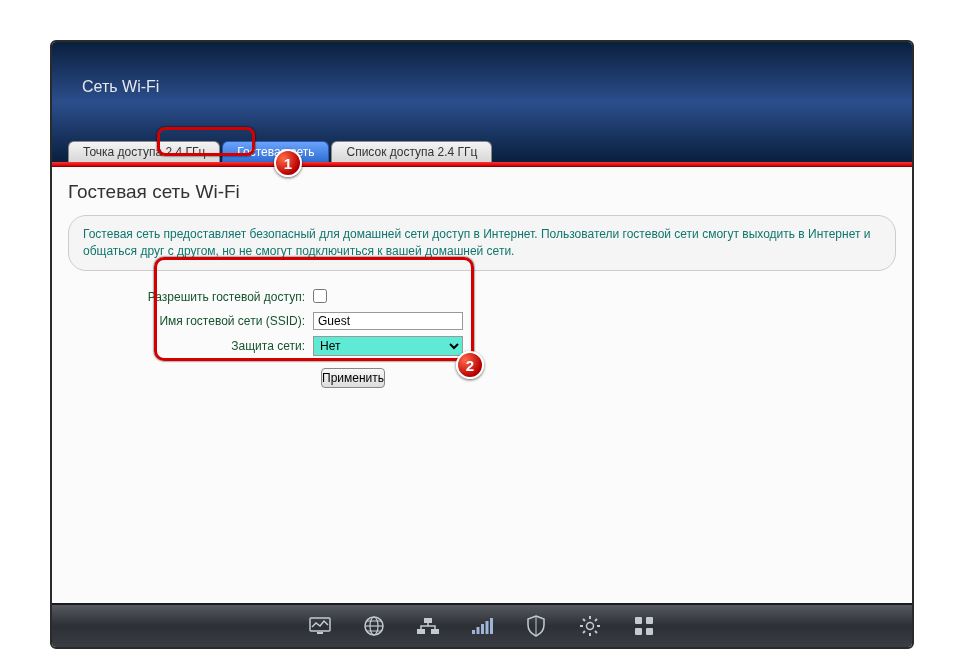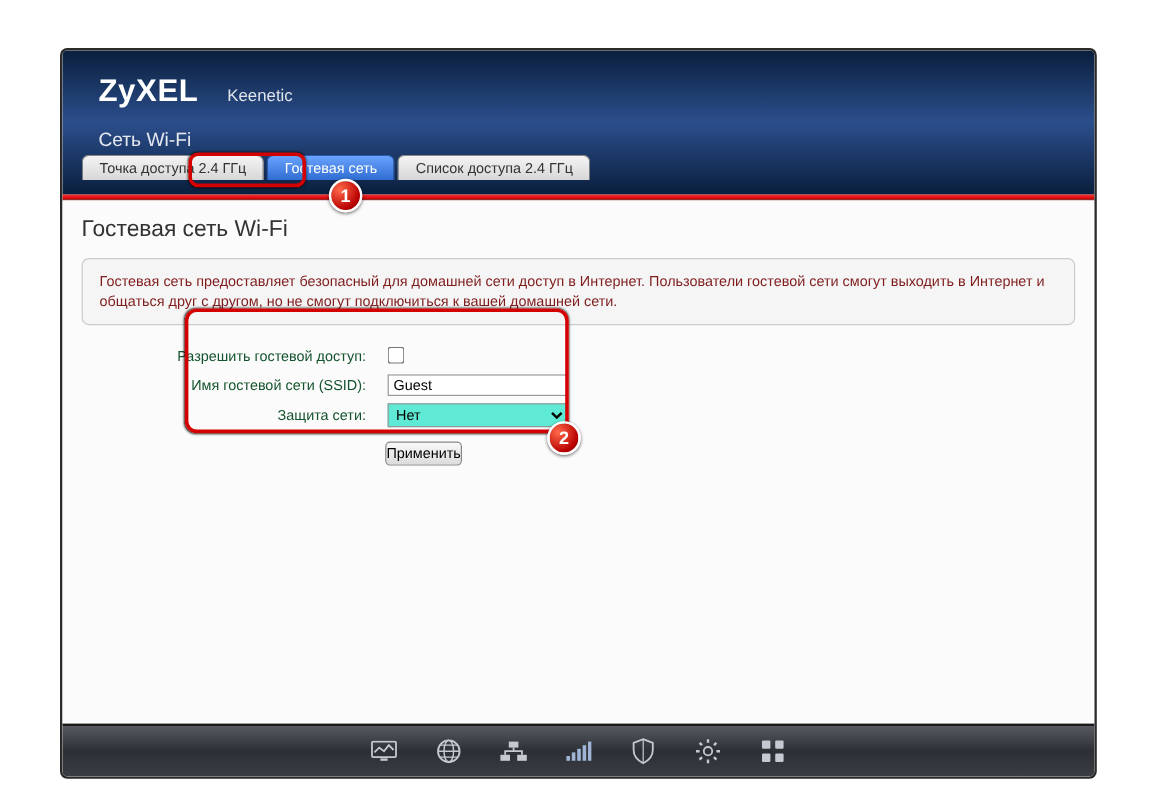--- a/index.html
+++ b/index.html
@@ -44,21 +44,21 @@
   font-size: 14px;
   color: #e0e4eb;
 }
 .page-title {
   margin-top: 18px;
   font-size: 16px;
   color: #e5e8ee;
 }
 .tab-bar {
   position: absolute;
-  bottom: 12px;
+  bottom: 0;
   left: 16px;
   right: 16px;
   display: flex;
   gap: 2px;
 }
 .tab {
   background: linear-gradient(180deg, #f4f4f4 0%, #d7d7d7 100%);
   border: 1px solid #888;
   border-bottom: none;
   border-radius: 6px 6px 0 0;
@@ -86,24 +86,24 @@
 }
 .section-title {
   font-size: 19px;
   font-weight: normal;
   color: #333;
   margin-bottom: 12px;
 }
 .info-box {
   background: #f5f5f5;
   border: 1px solid #ccc;
-  border-radius: 6px;
+  border-radius: 18px;
   padding: 10px 14px;
   font-size: 12px;
-  color: #7f1d1d;
+  color: #0f766e;
   line-height: 1.4;
   margin-bottom: 12px;
 }
 .form-zone {
   position: relative;
   padding: 6px 0;
 }
 .form-row {
   display: flex;
   align-items: center;
@@ -111,21 +111,20 @@
 }
 .form-label {
   width: 245px;
   text-align: right;
   padding-right: 8px;
   font-size: 12px;
   color: #14532d;
 }
 .form-control-cell {
   width: 189px;
-  margin-left: 10px;
 }
 .form-input {
   width: 150px;
   border: 1px solid #999;
   padding: 1px 4px;
   font-size: 12px;
   background: #fff;
 }
 .form-select {
   width: 150px;
@@ -201,24 +200,20 @@
 input[type=checkbox].cb {
   width: 14px; height: 14px; margin: 0;
 }
 </style>
 </head>
 <body>
 
 <div class="outer-frame">
 
   <div class="header-gradient">
-    <div class="brand-row">
-      <div class="logo">ZyXEL</div>
-      <div class="model">Keenetic</div>
-    </div>
     <div class="page-title">Сеть Wi-Fi</div>
 
     <div class="tab-bar">
       <div class="tab">
         <span>Точка доступа 2.4 ГГц</span>
       </div>
       <div class="tab active">
         <span>Гостевая сеть</span>
       </div>
       <div class="tab">

